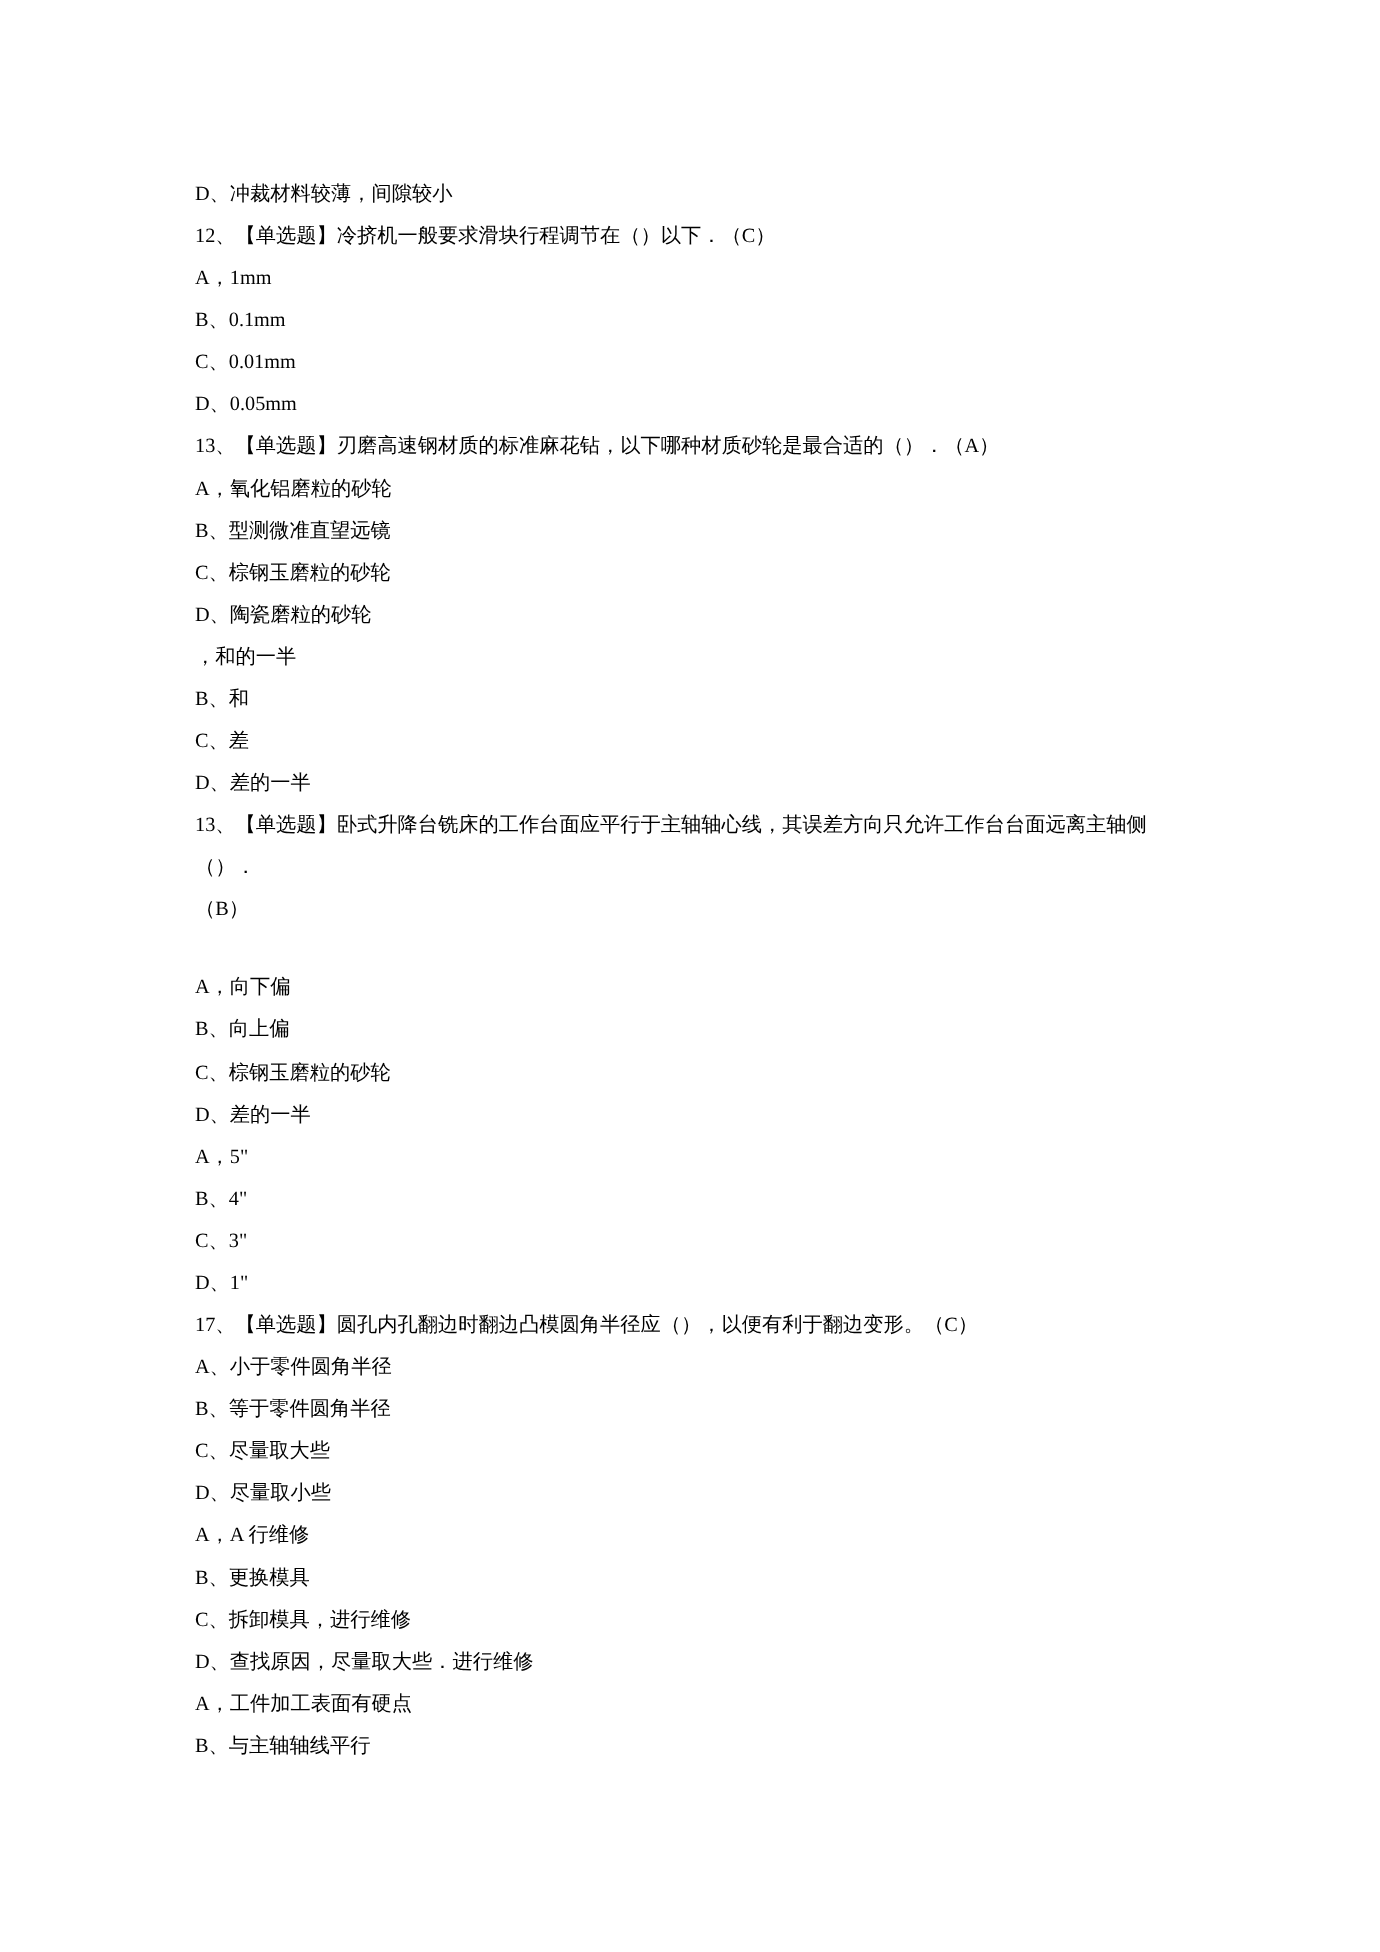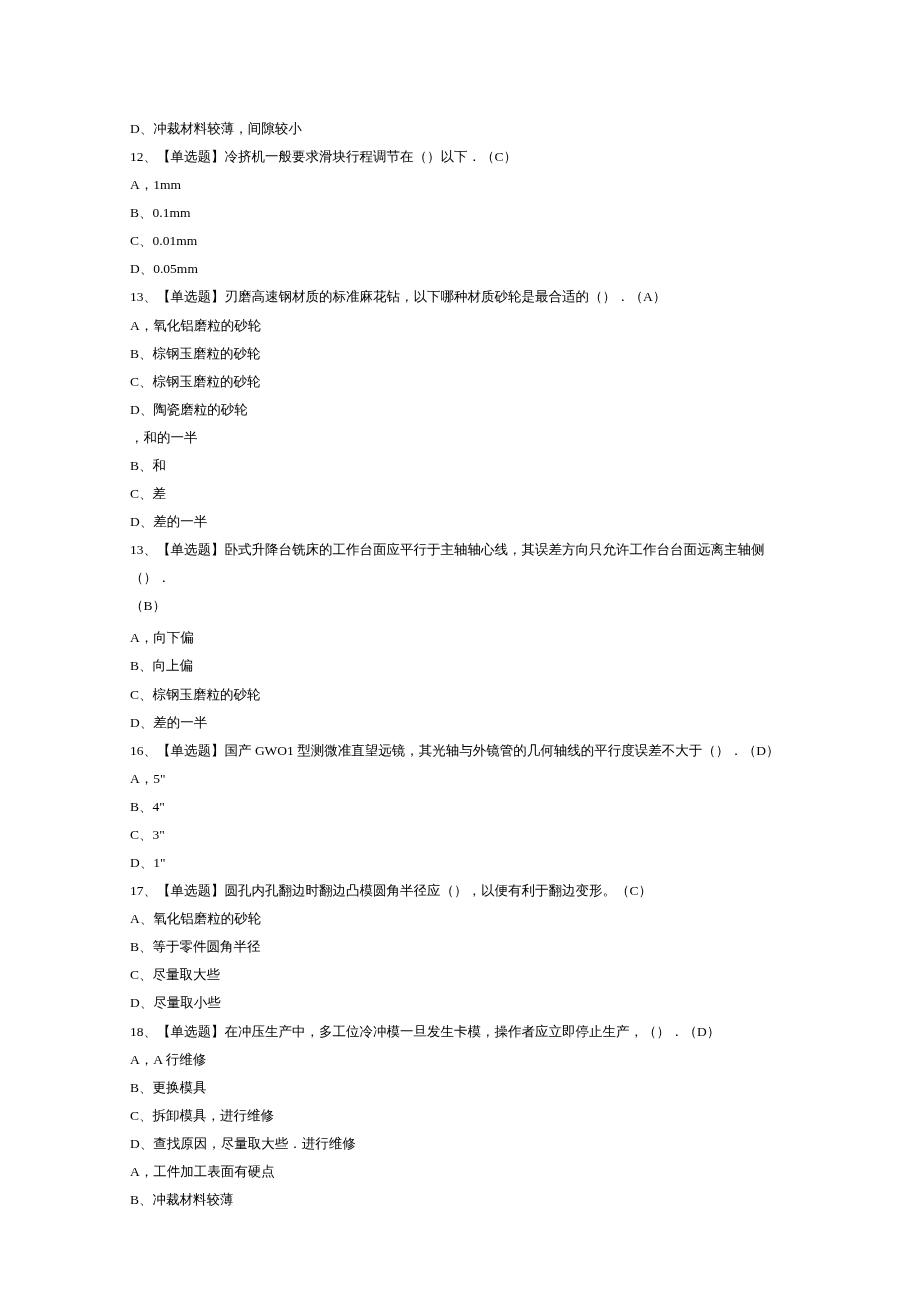--- a/index.html
+++ b/index.html
@@ -24,44 +24,42 @@
 
 <div class="page">
   <span class="line">D、冲裁材料较薄，间隙较小</span>
   <span class="line">12、【单选题】冷挤机一般要求滑块行程调节在（）以下．（C）</span>
   <span class="line">A，1mm</span>
   <span class="line">B、0.1mm</span>
   <span class="line">C、0.01mm</span>
   <span class="line">D、0.05mm</span>
   <span class="line">13、【单选题】刃磨高速钢材质的标准麻花钻，以下哪种材质砂轮是最合适的（）．（A）</span>
   <span class="line">A，氧化铝磨粒的砂轮</span>
-  <span class="line">B、棕钢玉磨粒的砂轮</span>
+  <span class="line">B、型测微准直望远镜</span>
   <span class="line">C、棕钢玉磨粒的砂轮</span>
   <span class="line">D、陶瓷磨粒的砂轮</span>
   <span class="line">，和的一半</span>
   <span class="line">B、和</span>
   <span class="line">C、差</span>
   <span class="line">D、差的一半</span>
   <span class="line">13、【单选题】卧式升降台铣床的工作台面应平行于主轴轴心线，其误差方向只允许工作台台面远离主轴侧（）．</span>
   <span class="line">（B）</span>
-  <span class="line" style="margin-top:4px;">A，向下偏</span>
+  <span class="line" style="margin-top:24px;">A，向下偏</span>
   <span class="line">B、向上偏</span>
   <span class="line">C、棕钢玉磨粒的砂轮</span>
   <span class="line">D、差的一半</span>
-  <span class="line">16、【单选题】国产 GWO1 型测微准直望远镜，其光轴与外镜管的几何轴线的平行度误差不大于（）．（D）</span>
   <span class="line">A，5"</span>
   <span class="line">B、4"</span>
   <span class="line">C、3"</span>
   <span class="line">D、1"</span>
   <span class="line">17、【单选题】圆孔内孔翻边时翻边凸模圆角半径应（），以便有利于翻边变形。（C）</span>
-  <span class="line">A、氧化铝磨粒的砂轮</span>
+  <span class="line">A、小于零件圆角半径</span>
   <span class="line">B、等于零件圆角半径</span>
   <span class="line">C、尽量取大些</span>
   <span class="line">D、尽量取小些</span>
-  <span class="line">18、【单选题】在冲压生产中，多工位冷冲模一旦发生卡模，操作者应立即停止生产，（）．（D）</span>
   <span class="line">A，A 行维修</span>
   <span class="line">B、更换模具</span>
   <span class="line">C、拆卸模具，进行维修</span>
   <span class="line">D、查找原因，尽量取大些．进行维修</span>
   <span class="line">A，工件加工表面有硬点</span>
-  <span class="line">B、冲裁材料较薄</span>
+  <span class="line">B、与主轴轴线平行</span>
 
 </div>
 
 </body></html>

